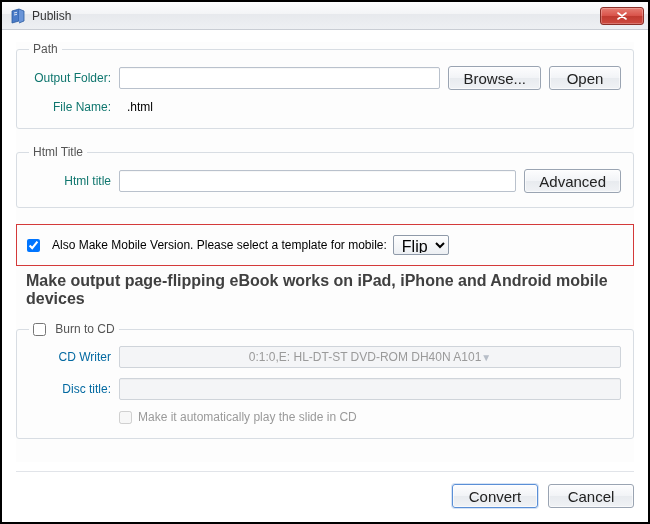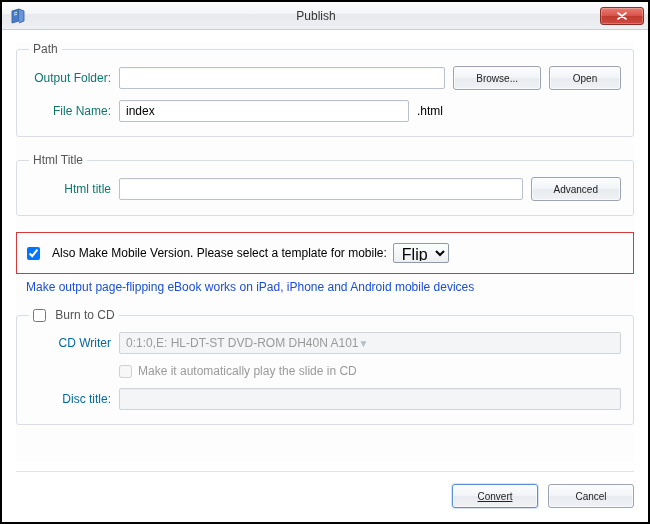--- a/index.html
+++ b/index.html
@@ -14,21 +14,20 @@
     border: 2px solid #000;
     position: relative;
   }
   .titlebar {
     height: 28px;
     background: linear-gradient(to bottom, #fdfdfe 0%, #f3f4f6 45%, #e7e9ed 46%, #eef0f3 100%);
     border-bottom: 1px solid #c9cdd4;
     display: flex;
     align-items: center;
     padding: 0 4px 0 8px;
-    text-align: center;
   }
   .title-icon {
     width: 16px; height: 16px;
     margin-right: 6px;
     display: inline-block;
   }
   .title-text {
     flex: 1;
     color: #333;
     font-size: 12px;
@@ -87,30 +86,29 @@
     font-size: 12px;
     box-shadow: inset 0 1px 0 rgba(0,0,0,0.03);
   }
   .btn {
     height: 24px;
     min-width: 72px;
     border: 1px solid #9aa4b2;
     border-radius: 3px;
     background: linear-gradient(to bottom, #fdfdfe 0%, #f2f4f7 48%, #e8ebef 52%, #f0f2f5 100%);
     font-family: inherit;
-    font-size: 10px;
+    font-size: 15px;
     color: #222;
-    padding: 0 22px;
+    padding: 0 14px;
     cursor: default;
     box-shadow: inset 0 0 0 1px rgba(255,255,255,0.6);
   }
   .btn.primary {
     border-color: #5a8fd6;
     box-shadow: 0 0 0 1px rgba(90,143,214,0.25), inset 0 0 0 1px rgba(255,255,255,0.6);
-    text-decoration: underline;
   }
   .select {
     height: 20px;
     border: 1px solid #8f9aa9;
     border-radius: 2px;
     background: linear-gradient(to bottom, #fefefe, #eceff3);
     padding: 1px 4px;
     font-family: inherit;
     font-size: 16px;
   }
@@ -118,23 +116,24 @@
   .highlight {
     border: 1px solid #d43a3a;
     border-radius: 0;
     padding: 10px;
     display: flex;
     align-items: center;
     gap: 6px;
     margin-bottom: 6px;
   }
   .hint {
-    color: #1d4ed8;
+    color: #404040;
     padding: 0 10px 14px 10px;
-    font-size: 12px;
+    font-size: 16px;
+    font-weight: bold;
   }
 
   input[type="checkbox"] {
     width: 13px; height: 13px;
     margin: 0 6px 0 0;
     vertical-align: middle;
   }
 
   .footer {
     position: absolute;
@@ -147,21 +146,21 @@
   }
   .disabled-combo {
     flex:1;
     height:22px;
     border:1px solid #cfd4da;
     border-radius:2px;
     background:#f4f5f7;
     color:#9a9a9a;
     display:flex;
     align-items:center;
-    justify-content:flex-start;
+    justify-content:center;
     padding:0 6px;
   }
   .combo-arrow {
     color:#b7bec8;
     font-size:10px;
   }
 </style>
 </head>
 <body>
 
@@ -189,21 +188,20 @@
     <div class="row">
       <span class="lbl">Output Folder:</span>
       <input type="text" class="text-input" style="flex: 1 1 0%;" value="">
       <span style="width:8px"></span>
       <button class="btn">Browse...</button>
       <span style="width:8px"></span>
       <button class="btn">Open</button>
     </div>
     <div class="row">
       <span class="lbl">File Name:</span>
-      <input type="text" class="text-input" style="width: 290px;" value="index">
       <span style="padding-left:8px">.html</span>
     </div>
   </fieldset>
 
   <fieldset>
     <legend>Html Title</legend>
     <div class="row">
       <span class="lbl">Html title</span>
       <input type="text" class="text-input" style="flex: 1 1 0%;" value="">
       <span style="width:8px"></span>
@@ -225,27 +223,27 @@
       <input type="checkbox" style="">
       <span>Burn to CD</span>
     </legend>
     <div class="row">
       <span class="lbl dis">CD Writer</span>
       <div class="disabled-combo">
         <span>0:1:0,E: HL-DT-ST DVD-ROM DH40N    A101</span>
         <span class="combo-arrow">▼</span>
       </div>
     </div>
+    <div class="row">
+      <span class="lbl dis">Disc title:</span>
+      <input type="text" class="text-input" style="flex: 1 1 0%; background: rgb(244, 245, 247); border-color: rgb(207, 212, 218); color: rgb(154, 154, 154);" disabled="" value="">
+    </div>
     <div class="row" style="padding-left:90px">
       <input type="checkbox" disabled="" style="">
       <span style="color:#9a9a9a">Make it automatically play the slide in CD</span>
-    </div>
-    <div class="row">
-      <span class="lbl dis">Disc title:</span>
-      <input type="text" class="text-input" style="flex: 1 1 0%; background: rgb(244, 245, 247); border-color: rgb(207, 212, 218); color: rgb(154, 154, 154);" disabled="" value="">
     </div>
   </fieldset>
 
 </div>
 
 <div class="footer">
   <button class="btn primary" style="min-width:86px">Convert</button>
   <button class="btn" style="min-width:86px">Cancel</button>
 </div>
 

